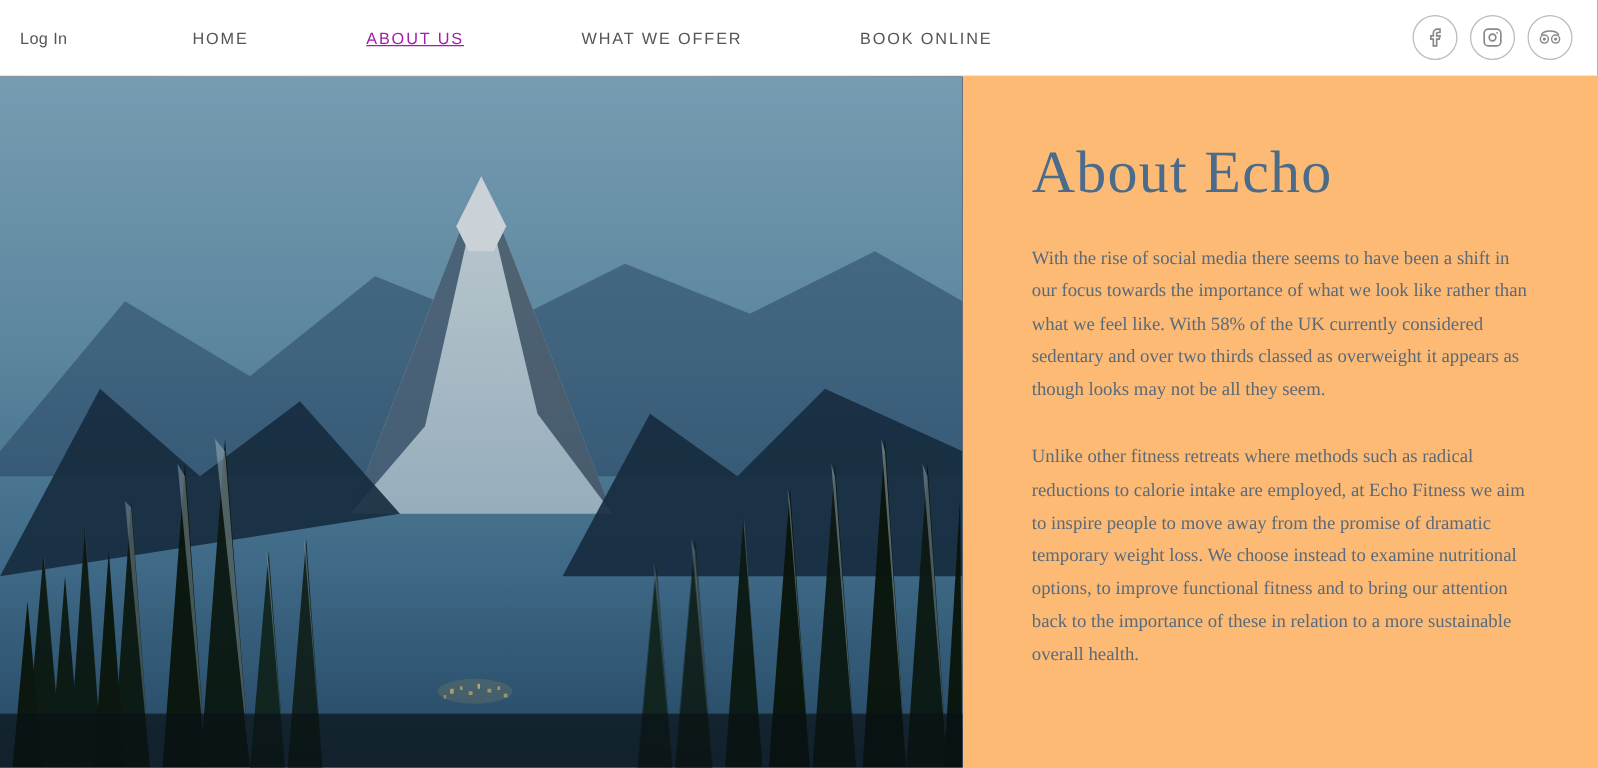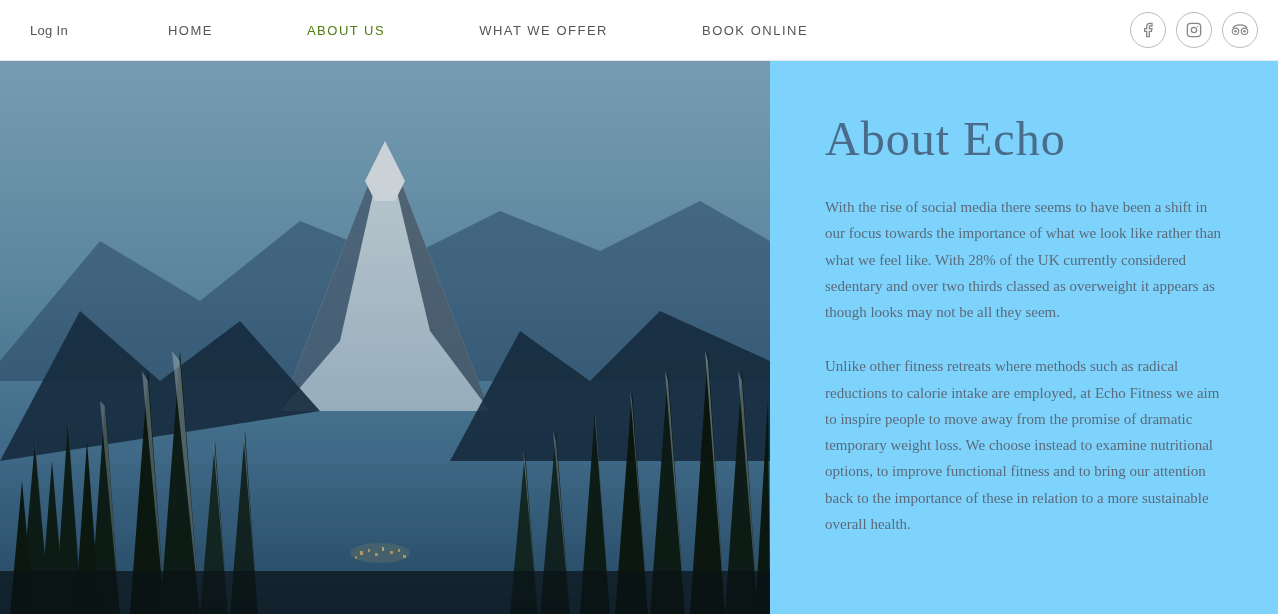--- a/index.html
+++ b/index.html
@@ -17,21 +17,21 @@
     }
 
     
     .navbar {
       display: flex;
       align-items: center;
       justify-content: space-between;
       height: 61px;
       background: #fff;
       border-bottom: 1px solid #e8e8e8;
-      padding: 0 20px 0 30px;
+      padding: 0 20px 0 16px;
       position: relative;
       z-index: 10;
     }
 
     .nav-left {
       display: flex;
       align-items: center;
       gap: 0;
     }
 
@@ -55,21 +55,22 @@
       font-size: 13px;
       letter-spacing: 1.5px;
       text-transform: uppercase;
       padding: 0 40px;
       color: #555;
       cursor: pointer;
       text-decoration: none;
     }
 
     .nav-link.active {
-      color: #4d7c0f;
+      color: #a21caf;
+      text-decoration: underline;
     }
 
     .nav-icons {
       display: flex;
       align-items: center;
       gap: 10px;
     }
 
     .social-icon {
       width: 36px;
@@ -127,21 +128,21 @@
       top: 0;
       left: 0;
       width: 100%;
       height: 100%;
     }
 
     
     .text-section {
       flex: 1;
       padding: 50px 50px 50px 55px;
-      background: #7dd3fc;
+      background: #fdba74;
       overflow-y: auto;
     }
 
     .about-title {
       font-family: Georgia, serif;
       font-size: 48px;
       font-weight: 300;
       color: #4a6b8a;
       margin-bottom: 28px;
       letter-spacing: 1px;
@@ -312,17 +313,17 @@
 
         <rect width="770" height="553" fill="rgba(10,20,30,0.15)"></rect>
 
         <rect x="0" y="510" width="770" height="43" fill="#0a1215" opacity="0.7"></rect>
       </svg>
     </div>
   </div>
 
   <div class="text-section">
     <h1 class="about-title">About Echo</h1>
-    <p class="about-paragraph">With the rise of social media there seems to have been a shift in our focus towards the importance of what we look like rather than what we feel like. With 28% of the UK currently considered sedentary and over two thirds classed as overweight it appears as though looks may not be all they seem.</p>
+    <p class="about-paragraph">With the rise of social media there seems to have been a shift in our focus towards the importance of what we look like rather than what we feel like. With 58% of the UK currently considered sedentary and over two thirds classed as overweight it appears as though looks may not be all they seem.</p>
     <p class="about-paragraph">Unlike other fitness retreats where methods such as radical reductions to calorie intake are employed, at Echo Fitness we aim to inspire people to move away from the promise of dramatic temporary weight loss. We choose instead to examine nutritional options, to improve functional fitness and to bring our attention back to the importance of these in relation to a more sustainable overall health.</p>
   </div>
 
 </div>
 
 </body></html>

